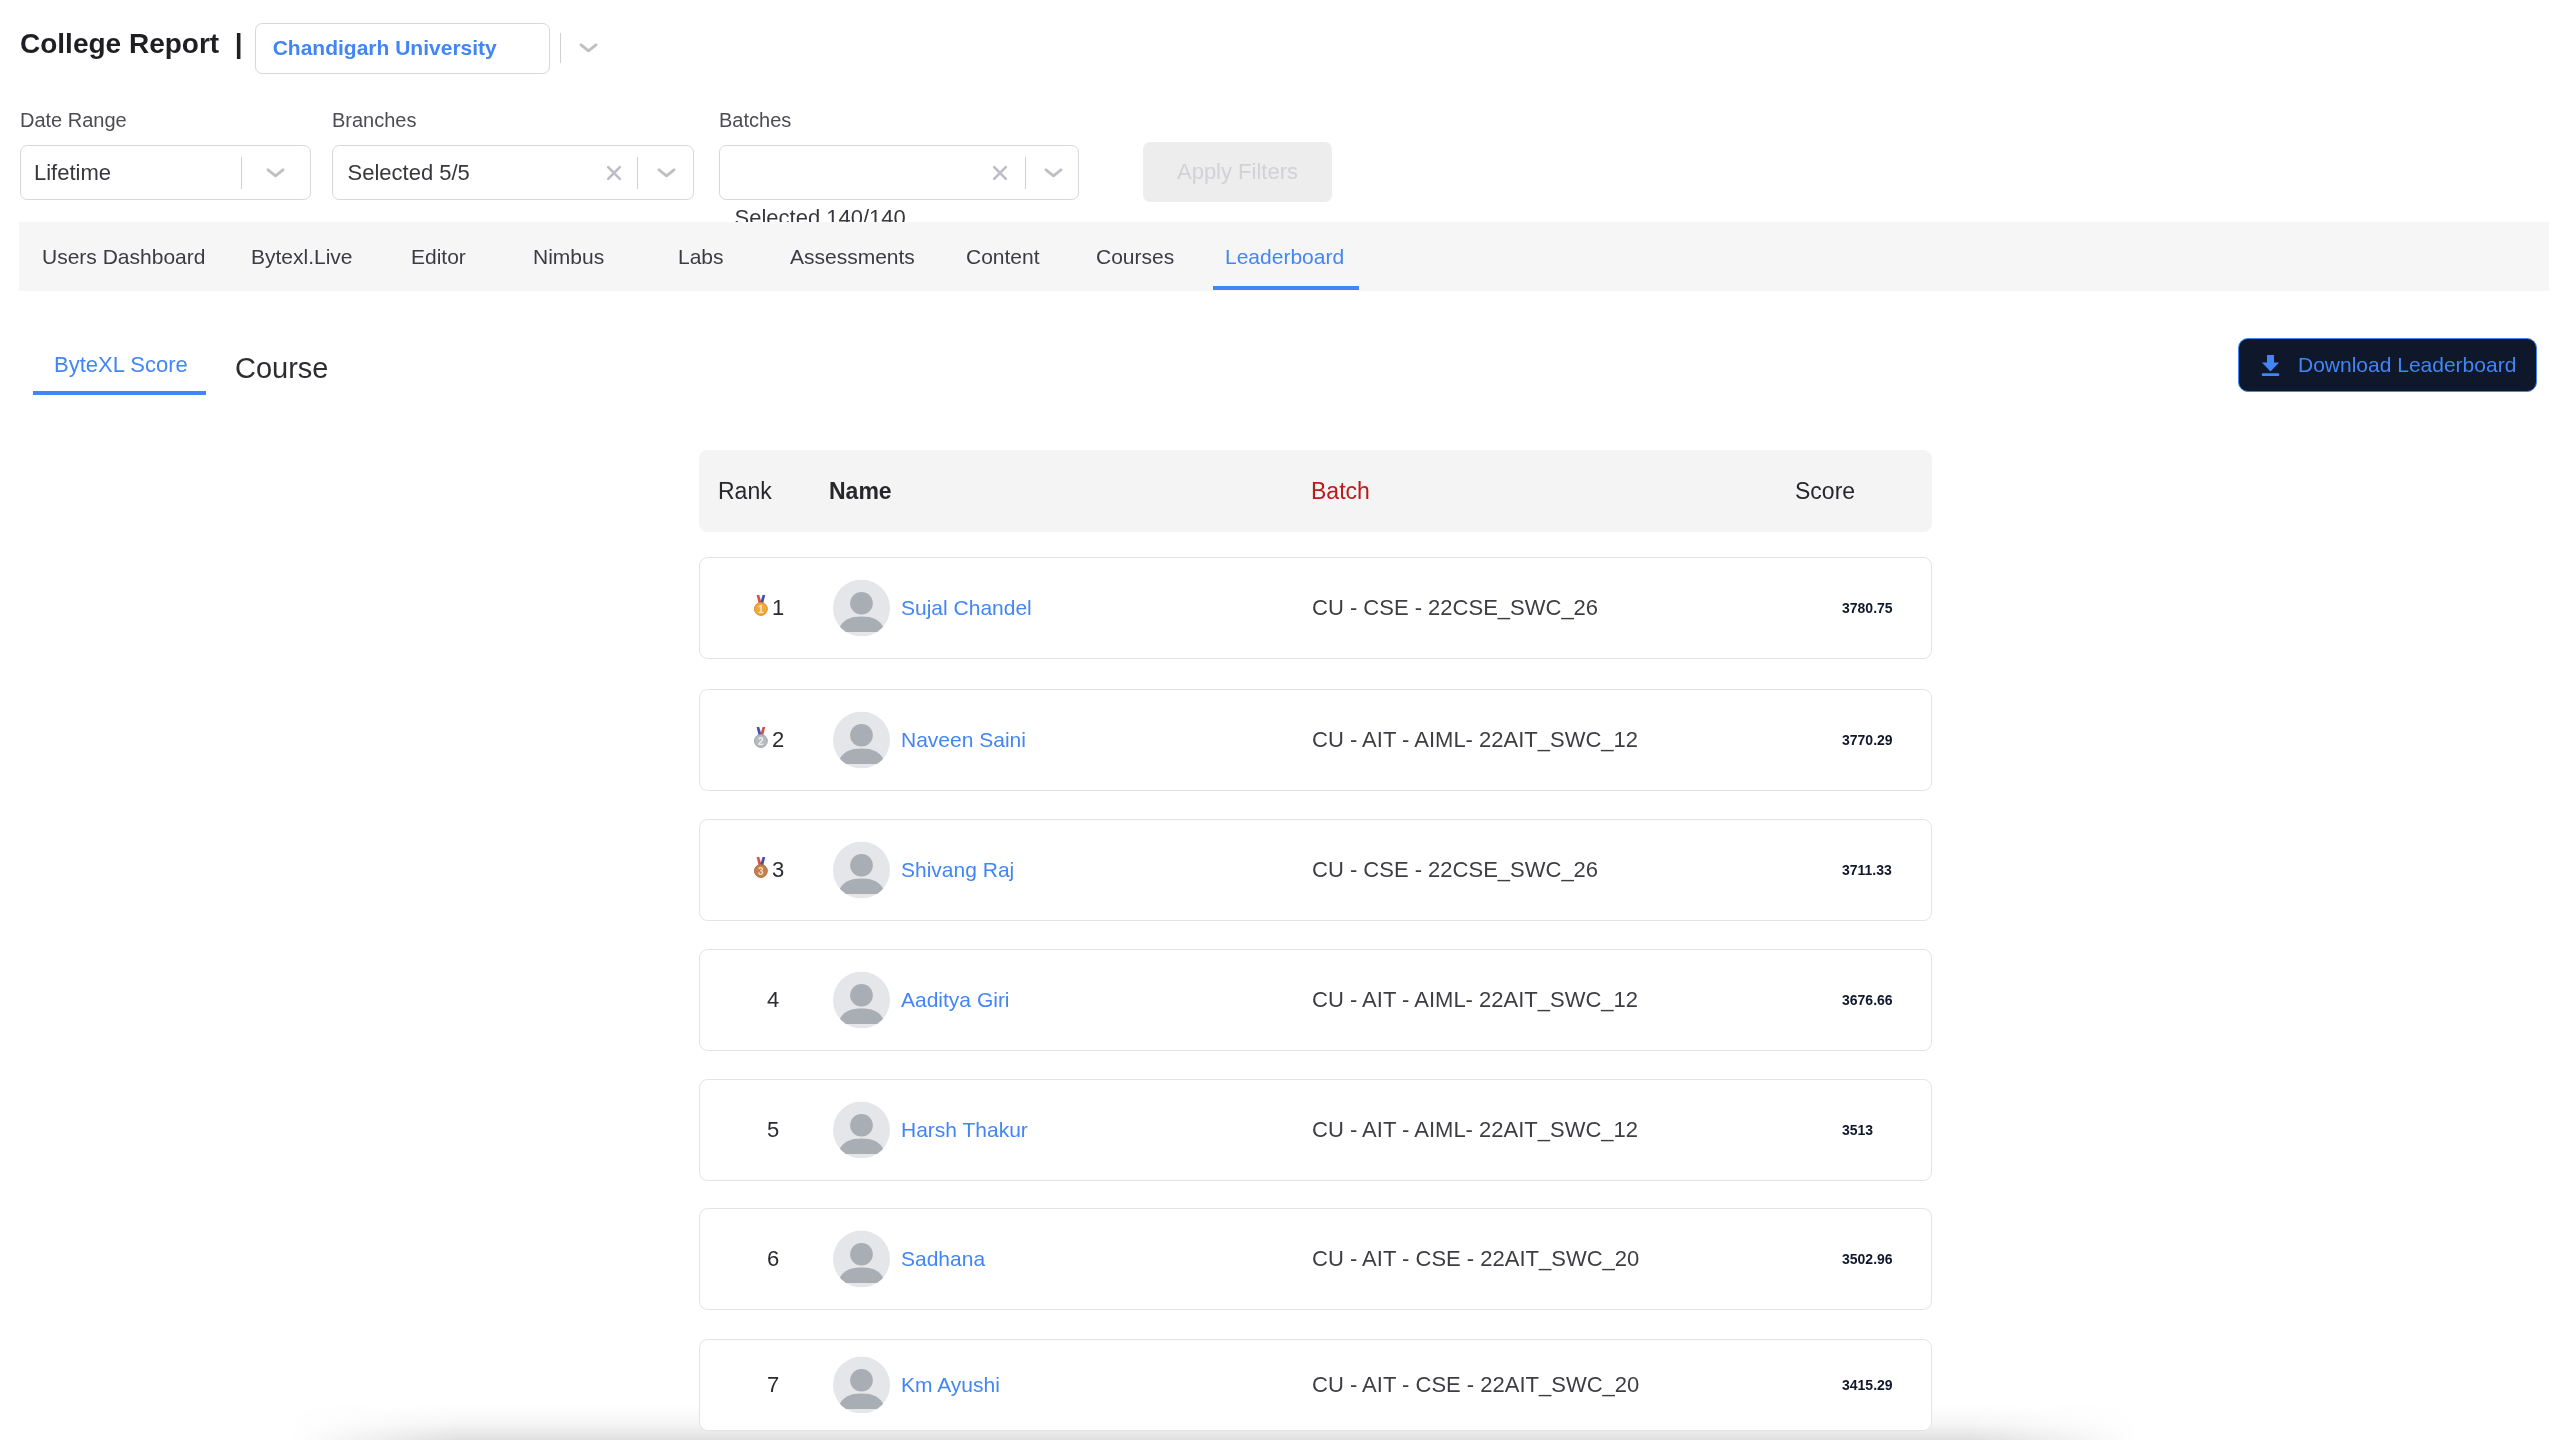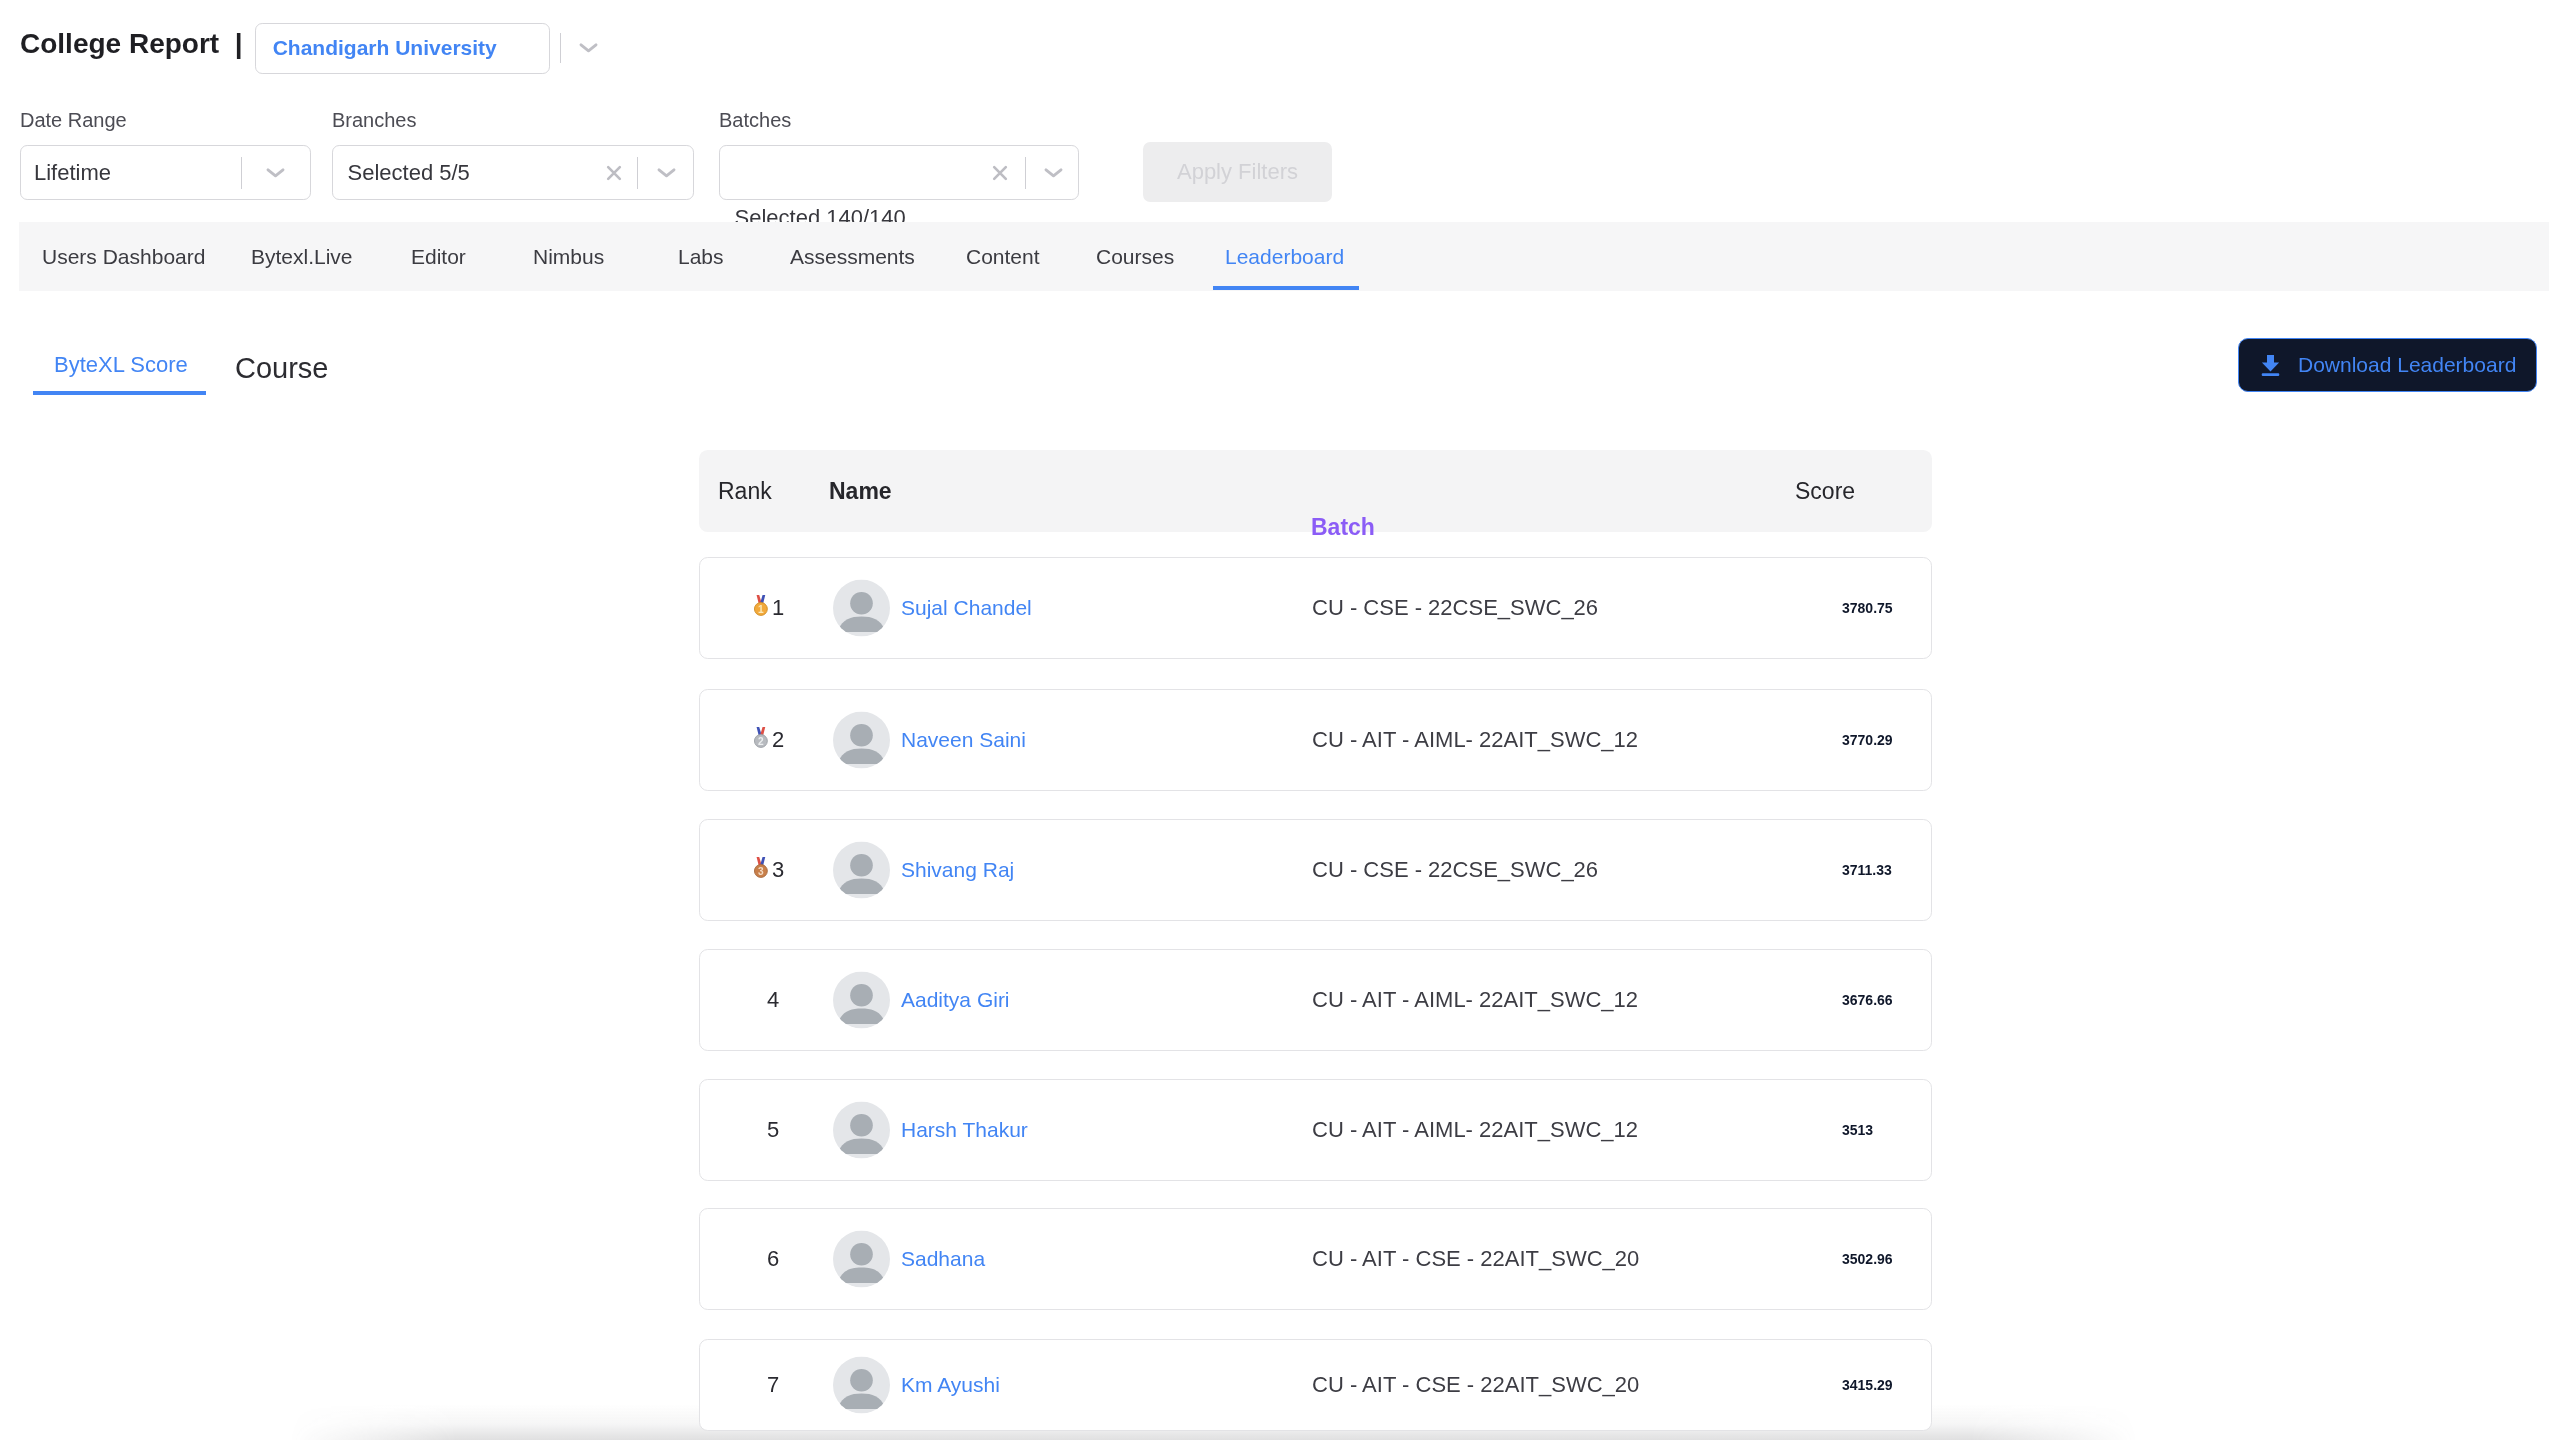--- a/index.html
+++ b/index.html
@@ -89,21 +89,21 @@
   <svg class="abs" style="left:22px; top:16px;" width="19" height="22" viewBox="0 0 26 30">
       <path fill="#4285f4" d="M8.2 0 h9.6 v10.2 h7 L13 22.5 L1.2 10.2 h7 z"></path>
       <rect x="1" y="25" width="24" height="3.8" rx="1.4" fill="#4285f4"></rect>
     </svg>
   <span class="seltext blue" style="left:59px; font-size:21px; font-weight:500;">Download Leaderboard</span>
 </div>
 
 <div class="abs" style="left:699px; top:450px; width:1233px; height:82px; background:#f4f4f5; border-radius:8.7px;text-align:center;">
   <span class="seltext" style="left:19px; font-size:23px; font-weight:500; color:#26262b;">Rank</span>
   <span class="seltext" style="left:130px; font-size:23px; font-weight:700; color:#26262b;">Name</span>
-  <span class="seltext" style="left:612px; font-size:23px; font-weight:700; color:#8b5cf6;margin-top:36px;">Batch</span>
+  <span class="seltext" style="left:612px; font-size:23px; font-weight:400; color:#b91c1c;">Batch</span>
   <span class="seltext" style="left:1096px; font-size:23px; font-weight:500; color:#26262b;">Score</span>
 </div>
 
 <div class="abs" style="left:290px; top:1404px; width:1847px; height:36px; background:linear-gradient(to bottom, rgba(70,70,75,0) 0%, rgba(70,70,75,0.05) 55%, rgba(70,70,75,0.17) 100%); -webkit-mask-image:linear-gradient(to right, transparent 0%, #000 9%, #000 91%, transparent 100%);"></div>
 
 <div class="row" style="top:557px;">
   <div class="rank">
       <svg width="13.8" height="21" viewBox="0 0 19 29" style="margin-right:4.3px; margin-top:-5px;font-size:30px">
         <polygon points="3.5,0 7.2,0 10.2,10 6.6,12.4" fill="#dd4f45"></polygon>
         <polygon points="11.8,0 15.5,0 12.4,12.4 8.8,10" fill="#3f51b5"></polygon>

